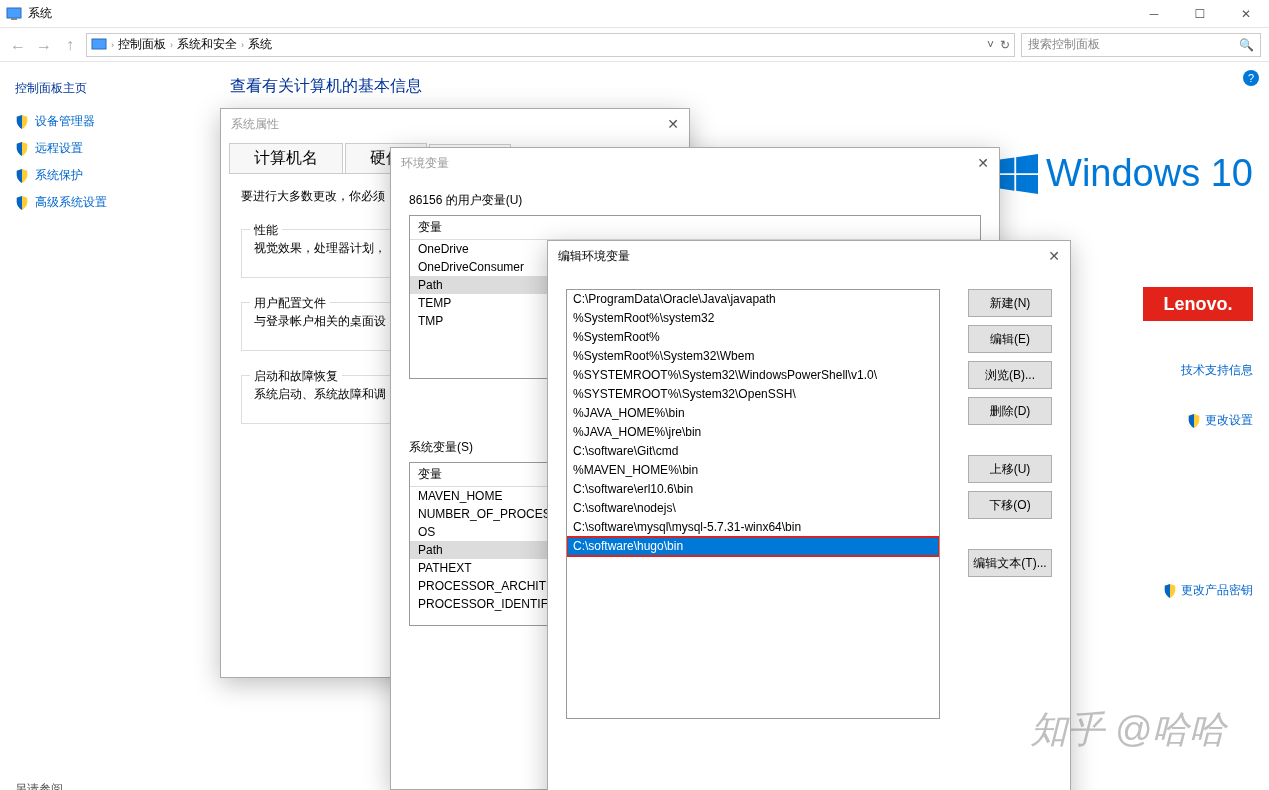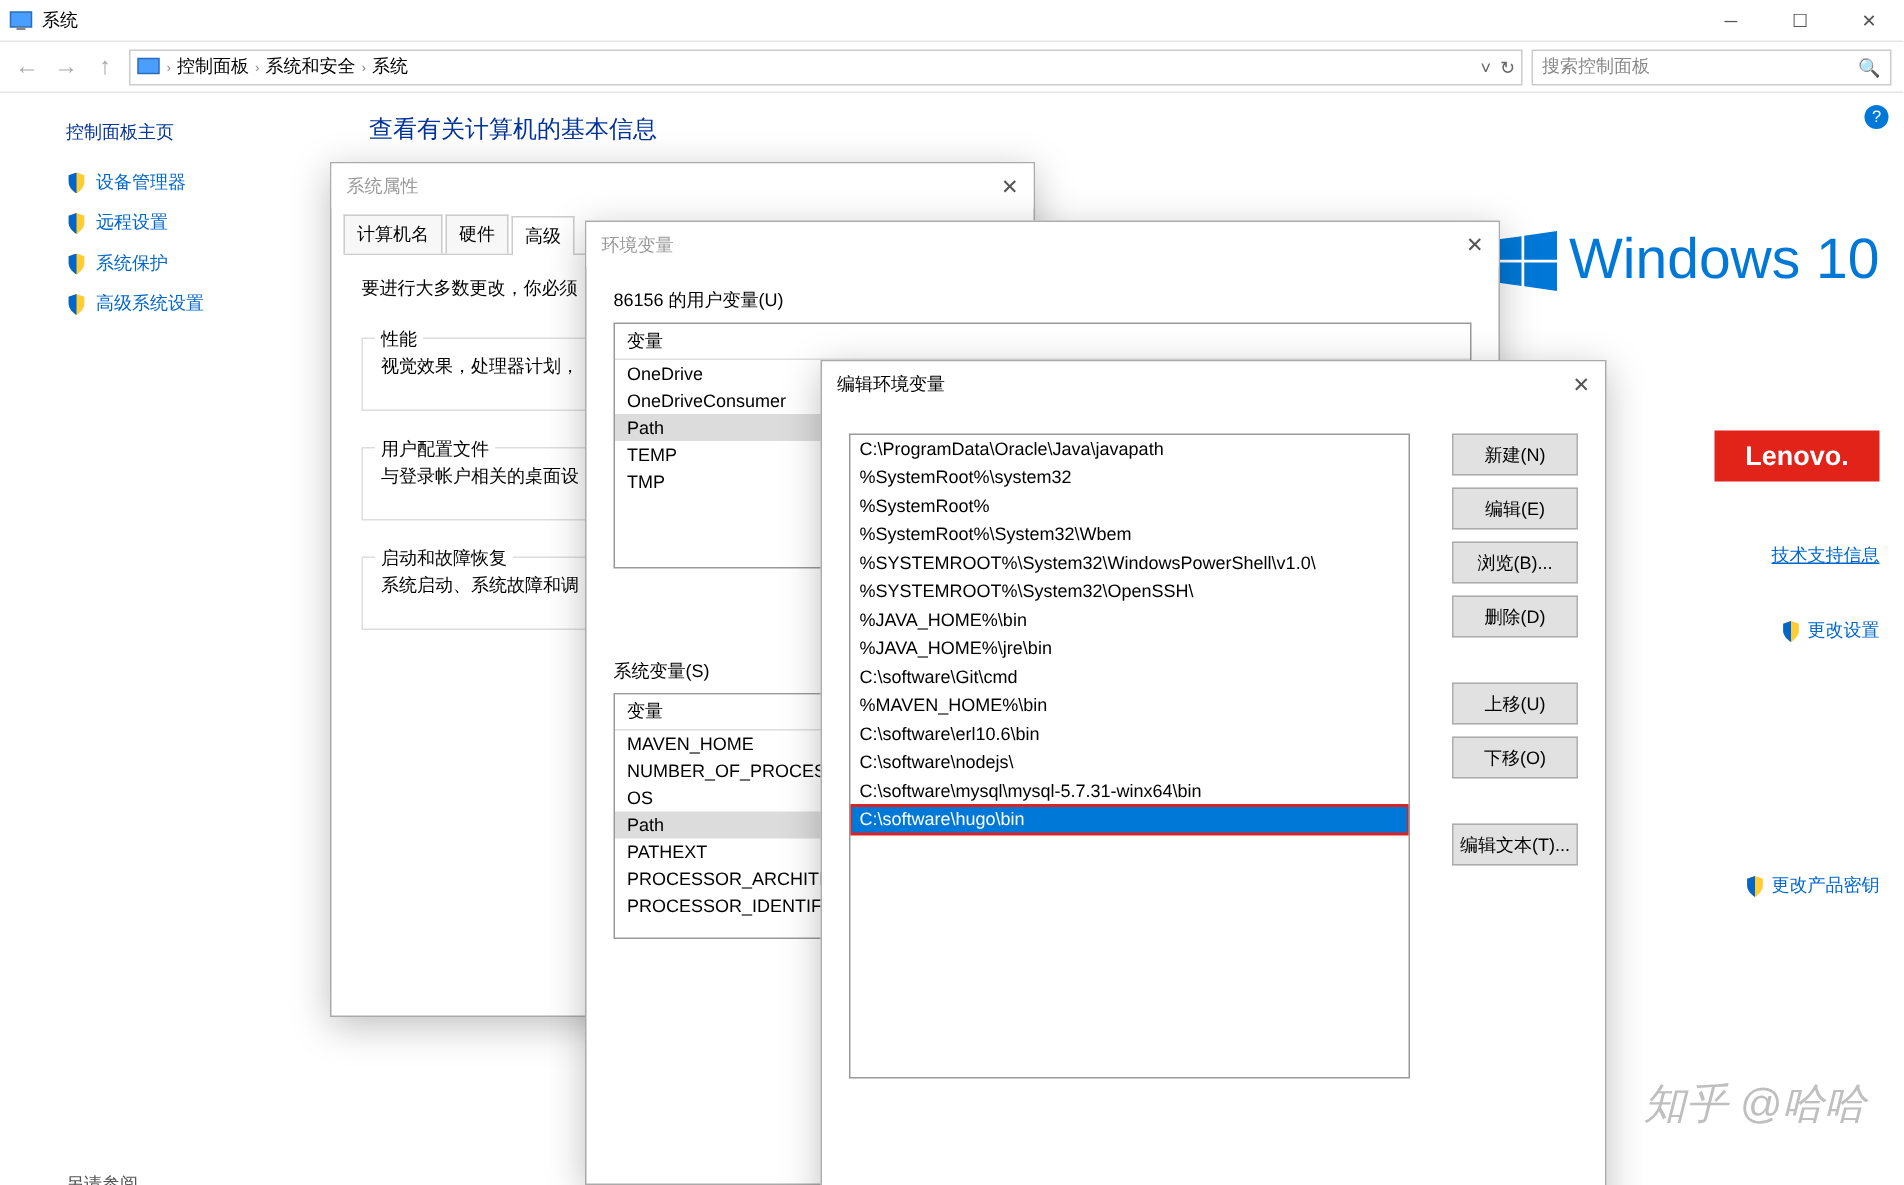--- a/index.html
+++ b/index.html
@@ -15,48 +15,48 @@
   .breadcrumb-bar { flex: 1; border: 1px solid #ccc; height: 24px; display: flex; align-items: center; padding: 0 4px; gap: 4px; }
   .breadcrumb-bar span { white-space: nowrap; }
   .breadcrumb-sep { color: #888; font-size: 9px; }
   .breadcrumb-end { margin-left: auto; display: flex; align-items: center; gap: 6px; color: #666; }
   .search-bar { width: 240px; border: 1px solid #ccc; height: 24px; display: flex; align-items: center; padding: 0 6px; color: #888; }
   .search-bar .mag { margin-left: auto; }
 
   .explorer-body { position: relative; height: calc(790px - 28px - 34px); display: flex; }
   .help-q { position: absolute; right: 10px; top: 8px; width: 16px; height: 16px; border-radius: 50%; background: #0078d7; color: #fff; font-size: 11px; display: flex; align-items: center; justify-content: center; }
 
-  .left-pane { width: 210px; padding: 18px 28px; margin-left: 16px; }
+  .left-pane { width: 210px; padding: 18px 15px; }
   .left-pane .home { color: #003399; margin-bottom: 16px; }
   .left-pane .link { display: flex; align-items: center; gap: 6px; color: #0066cc; margin-bottom: 10px; }
   .shield { width: 14px; height: 14px; }
   .left-pane .sep-gap { height: 560px; }
   .left-pane .footer-links { }
   .left-pane .muted { color: #555; margin-bottom: 8px; }
 
   .main-pane { flex: 1; padding: 14px 20px; position: relative; }
   .main-pane h2 { font-size: 16px; font-weight: 400; color: #003399; margin: 0 0 12px 0; }
 
   .brand-windows { position: absolute; right: 16px; top: 90px; font-size: 38px; font-weight: 300; color: #0078d7; display: flex; align-items: center; gap: 8px; }
   .brand-windows svg { width: 40px; height: 40px; }
   .brand-lenovo { position: absolute; right: 16px; top: 225px; width: 110px; height: 34px; background: #e2231a; color: #fff; font-size: 18px; font-weight: 700; display: flex; align-items: center; justify-content: center; }
   .right-link { position: absolute; right: 16px; color: #0066cc; }
-  .right-link.r1 { top: 300px; text-decoration: underline; }
+  .right-link.r1 { top: 300px; }
   .right-link.r2 { top: 350px; display: flex; align-items: center; gap: 4px; }
   .right-link.r3 { top: 520px; display: flex; align-items: center; gap: 4px; }
 
   
   .dialog { position: absolute; background: #fff; border: 1px solid #aaa; box-shadow: 0 6px 24px rgba(0,0,0,0.25); }
   .dialog-titlebar { height: 30px; display: flex; align-items: center; padding: 0 10px; background: #fff; }
   .dialog-titlebar .title { color: #999; }
   .dialog-titlebar .x { margin-left: auto; font-size: 14px; color: #555; }
 
   .dlg-sysprop { left: 220px; top: 108px; width: 470px; height: 570px; }
   .dlg-sysprop .tabs { display: flex; border-bottom: 1px solid #ccc; margin: 4px 8px 0 8px; }
-  .dlg-sysprop .tab { padding: 4px 8px; border: 1px solid #ccc; border-bottom: none; margin-right: 2px; background: #f7f7f7; font-size: 12px; }
+  .dlg-sysprop .tab { padding: 4px 24px; border: 1px solid #ccc; border-bottom: none; margin-right: 2px; background: #f7f7f7; font-size: 16px; }
   .dlg-sysprop .tab.active { background: #fff; position: relative; top: 1px; }
   .dlg-sysprop .tab-body { padding: 14px 20px; }
   .dlg-sysprop .group { border: 1px solid #ddd; padding: 10px 12px 20px; margin-top: 24px; position: relative; }
   .dlg-sysprop .group .legend { position: absolute; top: -8px; left: 8px; background: #fff; padding: 0 4px; }
 
   .dlg-env { left: 390px; top: 147px; width: 610px; height: 643px; }
   .dlg-env .section-label { margin: 14px 0 6px 18px; }
   .dlg-env .var-table { margin: 0 18px; border: 1px solid #999; height: 164px; overflow: hidden; }
   .dlg-env .var-table .header { background: #fff; border-bottom: 1px solid #ddd; padding: 3px 8px; }
   .dlg-env .var-table .row { padding: 2px 8px; }
@@ -67,21 +67,21 @@
   .path-list { flex: 1; border: 1px solid #999; height: 430px; overflow-y: auto; }
   .path-list .path-row { padding: 2px 6px; font-size: 12px; border-bottom: 1px solid transparent; }
   .path-list .path-row.selected { background: #0078d7; color: #fff; outline: 2px solid #d22; outline-offset: -1px; }
   .btn-col { display: flex; flex-direction: column; gap: 8px; width: 84px; text-align: center; }
   .btn-col .gap { height: 14px; }
   .btn { border: 1px solid #adadad; background: #e1e1e1; height: 28px; display: flex; align-items: center; justify-content: center; font-size: 12px; }
   .btn.primary { border: 2px solid #0078d7; background: #e5f1fb; }
   .dlg-edit-footer { position: absolute; bottom: 12px; right: 18px; display: flex; gap: 10px; }
   .dlg-edit-footer .btn { width: 84px; }
 
-  .watermark { position: absolute; right: 25px; bottom: 35px; font-size: 28px; color: rgba(128,128,128,0.5); font-style: italic; font-weight: 500; }
+  .watermark { position: absolute; right: 43px; bottom: 35px; font-size: 37px; color: rgba(128,128,128,0.5); font-style: italic; font-weight: 500; }
 </style>
 </head>
 <body>
 
 <div class="explorer-titlebar">
   <svg class="icon" viewBox="0 0 16 16">
       <rect x="1" y="2" width="14" height="10" fill="#4a9eff" stroke="#2a6db8"></rect>
       <rect x="5" y="12" width="6" height="2" fill="#888"></rect>
     </svg>
   <span>系统</span>

